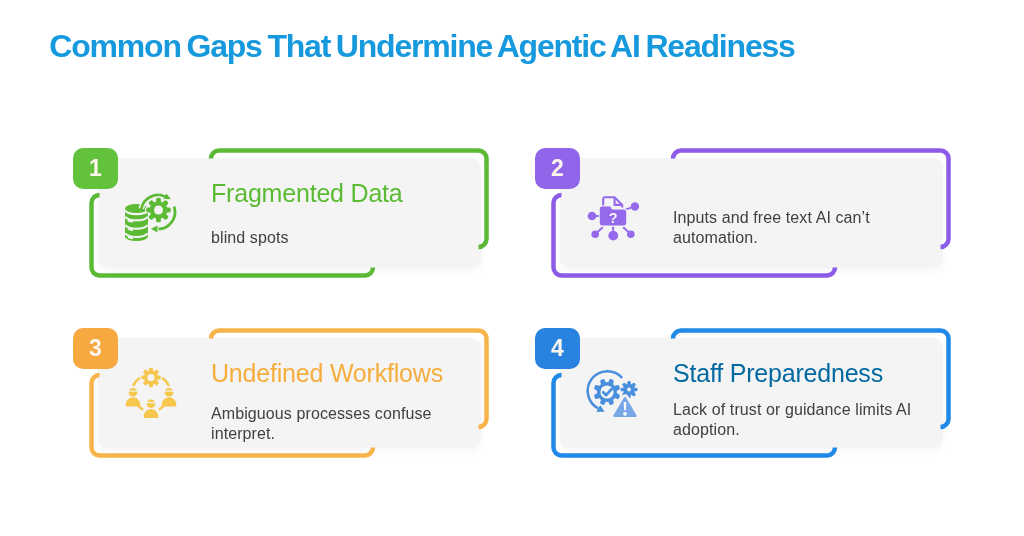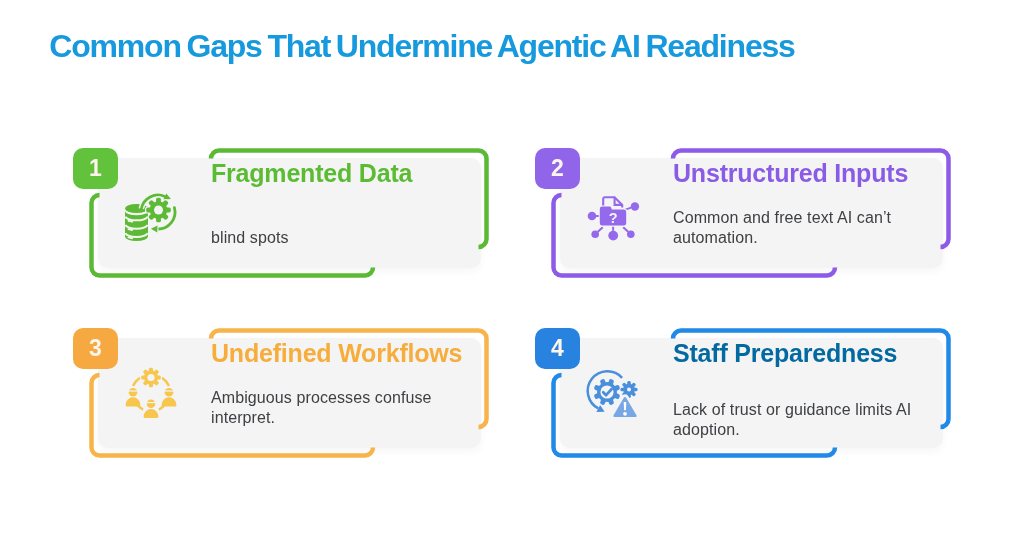--- a/index.html
+++ b/index.html
@@ -33,22 +33,22 @@
   .frame { position:absolute; left:0; top:0; }
   .badge {
     position:absolute; left:-16px; top:0;
     width:45px; height:41px;
     border-radius:10px;
     display:flex; align-items:center; justify-content:center;
     font-size:23px; font-weight:700;
   }
   .icon { position:absolute; left:34px; top:40px; width:56px; height:56px; overflow:visible; }
   .card-title {
-    position:absolute; left:122px; top:11px;
-    font-size:25px; font-weight:700;
+    position:absolute; left:122px; top:31px;
+    font-size:25px; font-weight:400;
     letter-spacing:-0.2px;
     white-space:nowrap;
   }
   .card-body {
     position:absolute; left:122px; top:60px;
     width:280px;
     font-size:16px; line-height:19.5px;
     letter-spacing:0.1px;
   }
 </style>
@@ -137,22 +137,21 @@
         <circle cx="10.2" cy="46.2" r="3.8"></circle>
         <circle cx="28.2" cy="47.6" r="4.9"></circle>
         <circle cx="45.8" cy="46.2" r="3.8"></circle>
       </g>
 
       <path stroke="#f4f4f5" fill="#f4f4f5" stroke-width="2.2" d="M 17.2 18.6 h 7.2 a 2 2 0 0 1 1.9 1.35 l 0.5 1.45 h 12 a 2.4 2.4 0 0 1 2.4 2.4 v 11.4 a 2.4 2.4 0 0 1 -2.4 2.4 h -21.6 a 2.4 2.4 0 0 1 -2.4 -2.4 v -14.2 a 2.4 2.4 0 0 1 2.4 -2.4 z"></path>
       <path stroke="none" d="M 17.2 18.6 h 7.2 a 2 2 0 0 1 1.9 1.35 l 0.5 1.45 h 12 a 2.4 2.4 0 0 1 2.4 2.4 v 11.4 a 2.4 2.4 0 0 1 -2.4 2.4 h -21.6 a 2.4 2.4 0 0 1 -2.4 -2.4 v -14.2 a 2.4 2.4 0 0 1 2.4 -2.4 z"></path>
       <text x="28.3" y="35" text-anchor="middle" font-size="14.5" font-weight="700" fill="#f4f4f5" stroke="none" font-family="Liberation Sans, sans-serif">?</text>
     </g>
   </svg>
-  <div class="card-title" style="color: rgb(138, 92, 230);">Unstructured Inputs</div>
-  <div class="card-body" style="color: rgb(62, 64, 67);"><span>Common and free text AI can’t</span><br><span>automation.</span></div>
+  <div class="card-body" style="color: rgb(62, 64, 67);"><span>Inputs and free text AI can’t</span><br><span>automation.</span></div>
 </div>
 
 <div class="cell cell-3">
   <div class="card" style="background: rgb(244, 244, 245);"></div>
   <svg class="frame" width="400" height="130" viewBox="0 0 400 130" fill="none">
     <path class="frame-path" d="M 122 10.5 A 8 8 0 0 1 130 2.5 L 389.5 2.5 A 8 8 0 0 1 397.5 10.5 L 397.5 91 A 8 8 0 0 1 389.5 99" stroke-width="4.5" stroke="#F7B44A"></path>
     <path class="frame-path" d="M 10.5 47 A 8 8 0 0 0 2.5 55 L 2.5 119.5 A 8 8 0 0 0 10.5 127.5 L 276 127.5 A 8 8 0 0 0 284 119.5" stroke-width="4.5" stroke="#F7B44A"></path>
   </svg>
   <div class="badge" style="background: rgb(247, 169, 65); color: rgb(251, 245, 235);">
       <span>3</span>
@@ -200,21 +199,21 @@
         <path d="M 20.6 48.7 a 7.4 7.8 0 0 1 14.8 0 l 0 0.1 a 1.3 1.3 0 0 1 -1.3 1.2 l -12.2 0 a 1.3 1.3 0 0 1 -1.3 -1.2 z"></path>
       </g>
       <g stroke="#f4f4f5" stroke-width="1.2" fill="none">
         <path d="M 5 23 l 9.6 0"></path>
         <path d="M 41 23 l 9.6 0"></path>
         <path d="M 23 34.6 l 9.6 0"></path>
       </g>
     </g>
   </svg>
   <div class="card-title" style="color: rgb(246, 173, 60);">Undefined Workflows</div>
-  <div class="card-body" style="color: rgb(62, 64, 67);"><span>Ambiguous processes confuse</span><br><span>interpret.</span></div>
+  <div class="card-body" style="color: rgb(62, 64, 67); margin-top: 16px;"><span>Ambiguous processes confuse</span><br><span>interpret.</span></div>
 </div>
 
 <div class="cell cell-4">
   <div class="card" style="background: rgb(244, 244, 245);"></div>
   <svg class="frame" width="400" height="130" viewBox="0 0 400 130" fill="none">
     <path class="frame-path" d="M 122 10.5 A 8 8 0 0 1 130 2.5 L 389.5 2.5 A 8 8 0 0 1 397.5 10.5 L 397.5 91 A 8 8 0 0 1 389.5 99" stroke-width="4.5" stroke="#2189E8"></path>
     <path class="frame-path" d="M 10.5 47 A 8 8 0 0 0 2.5 55 L 2.5 119.5 A 8 8 0 0 0 10.5 127.5 L 276 127.5 A 8 8 0 0 0 284 119.5" stroke-width="4.5" stroke="#2189E8"></path>
   </svg>
   <div class="badge" style="background: rgb(40, 130, 223); color: rgb(251, 245, 235);">
       <span>4</span>

